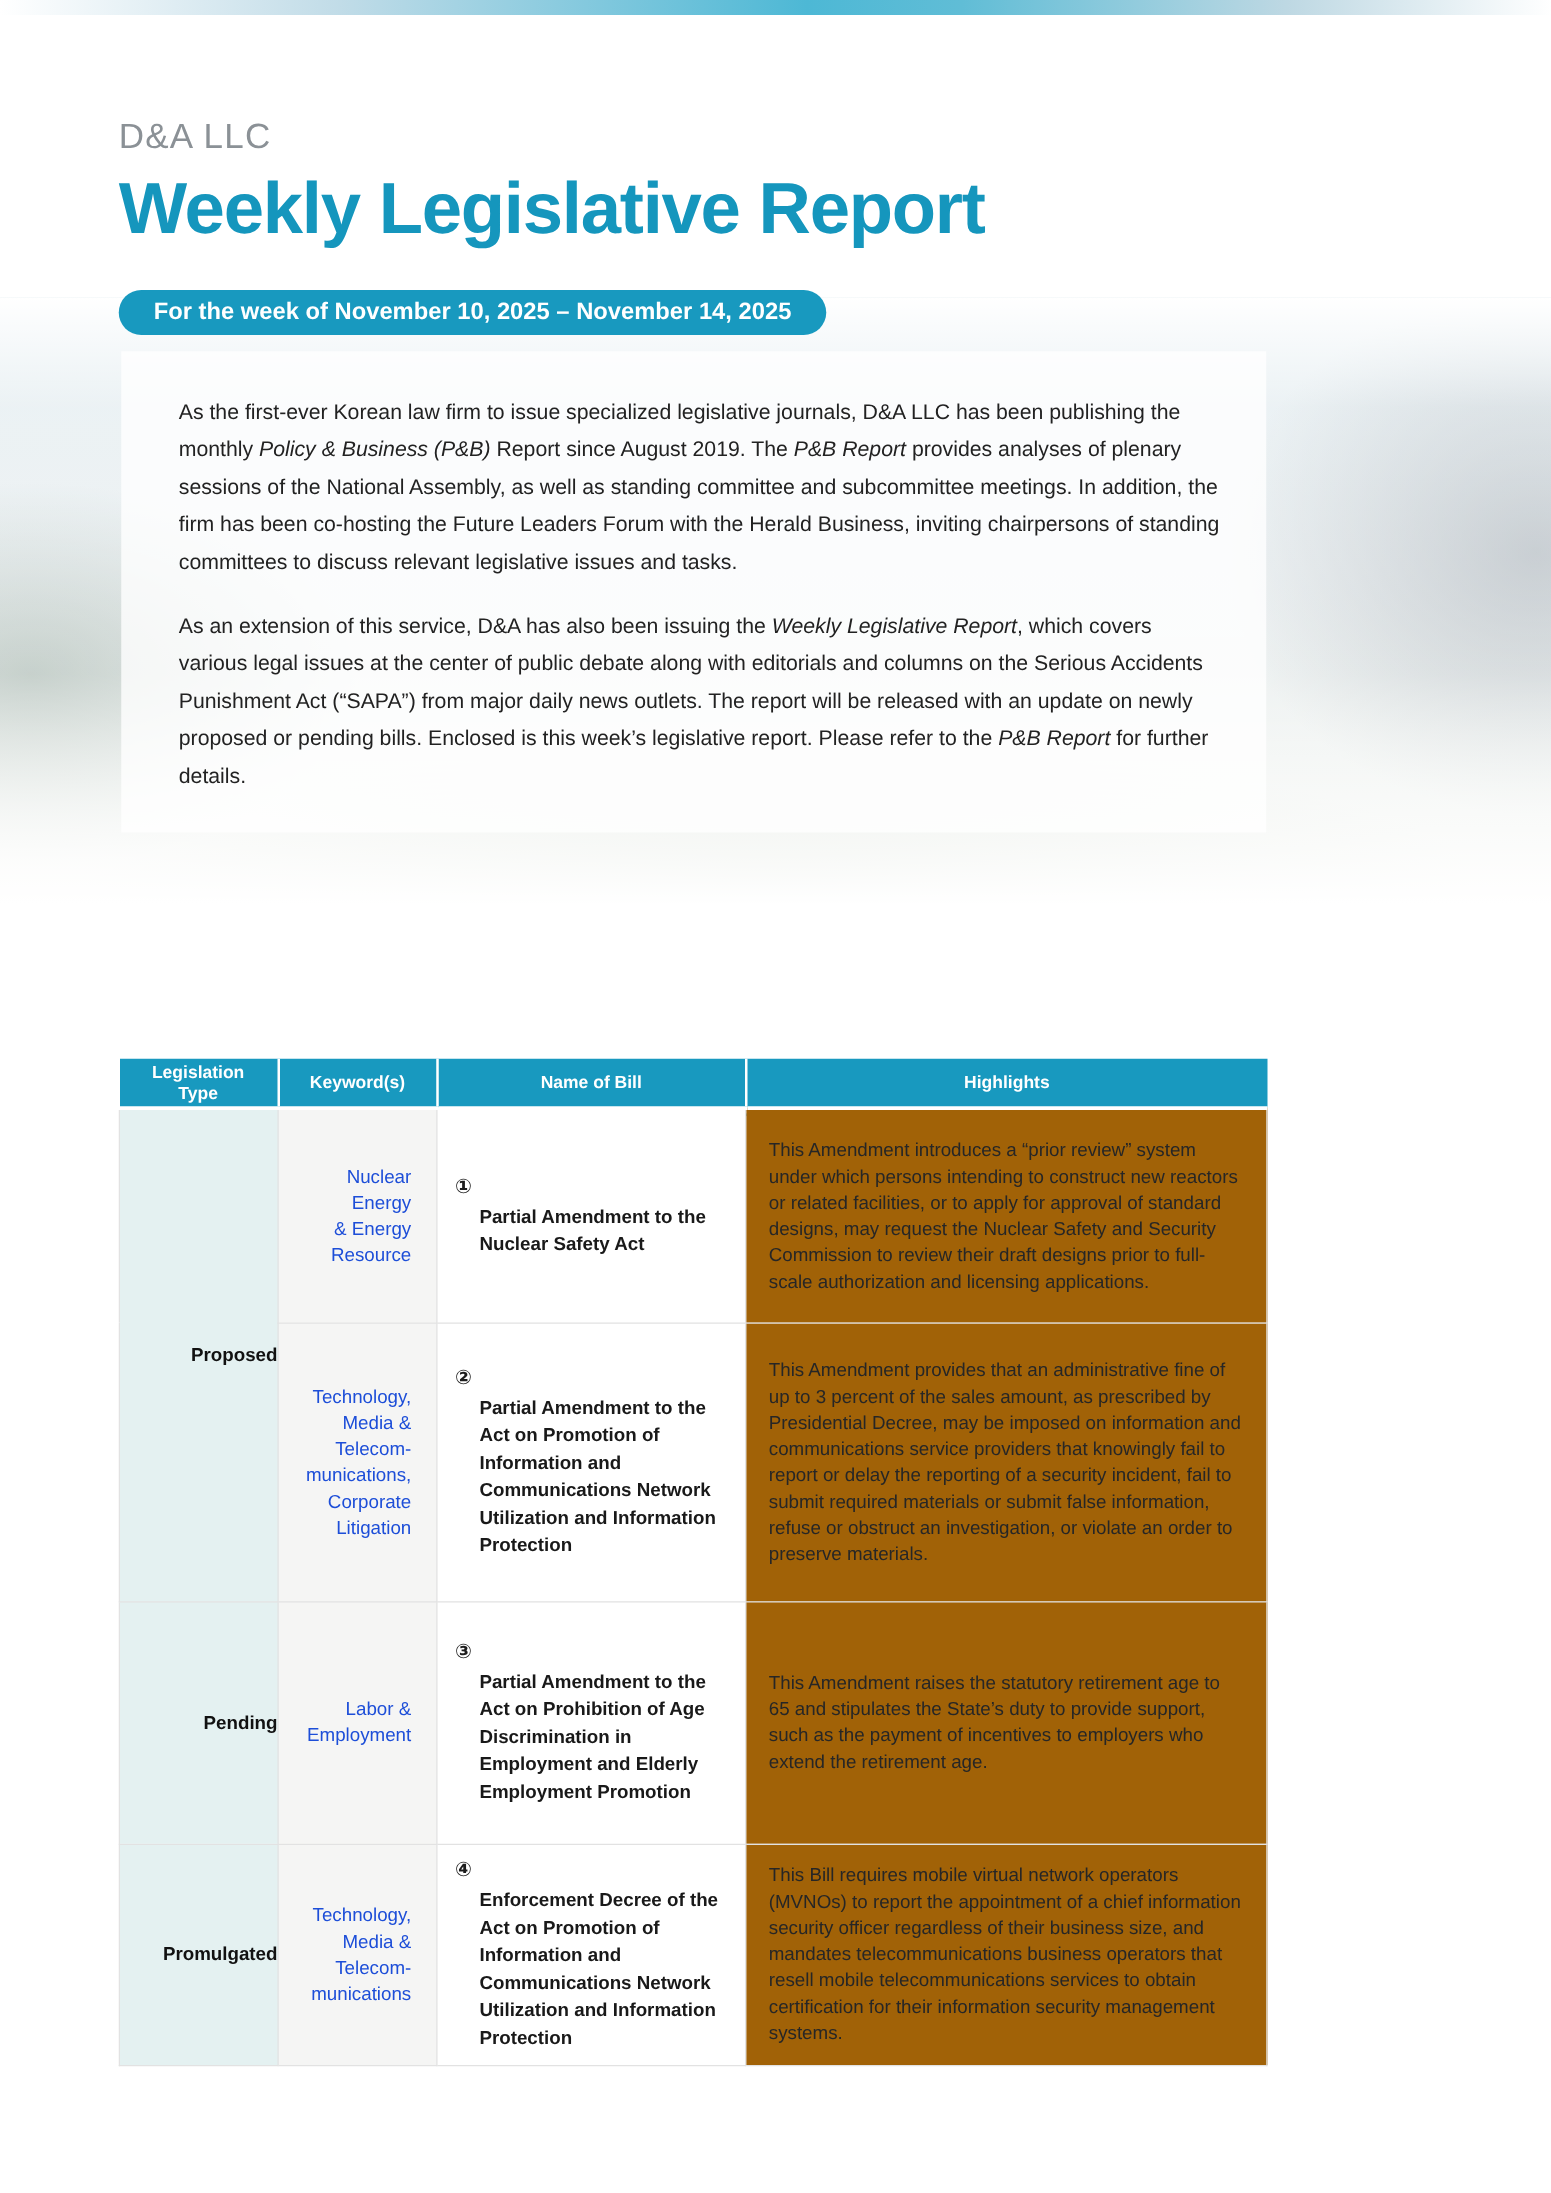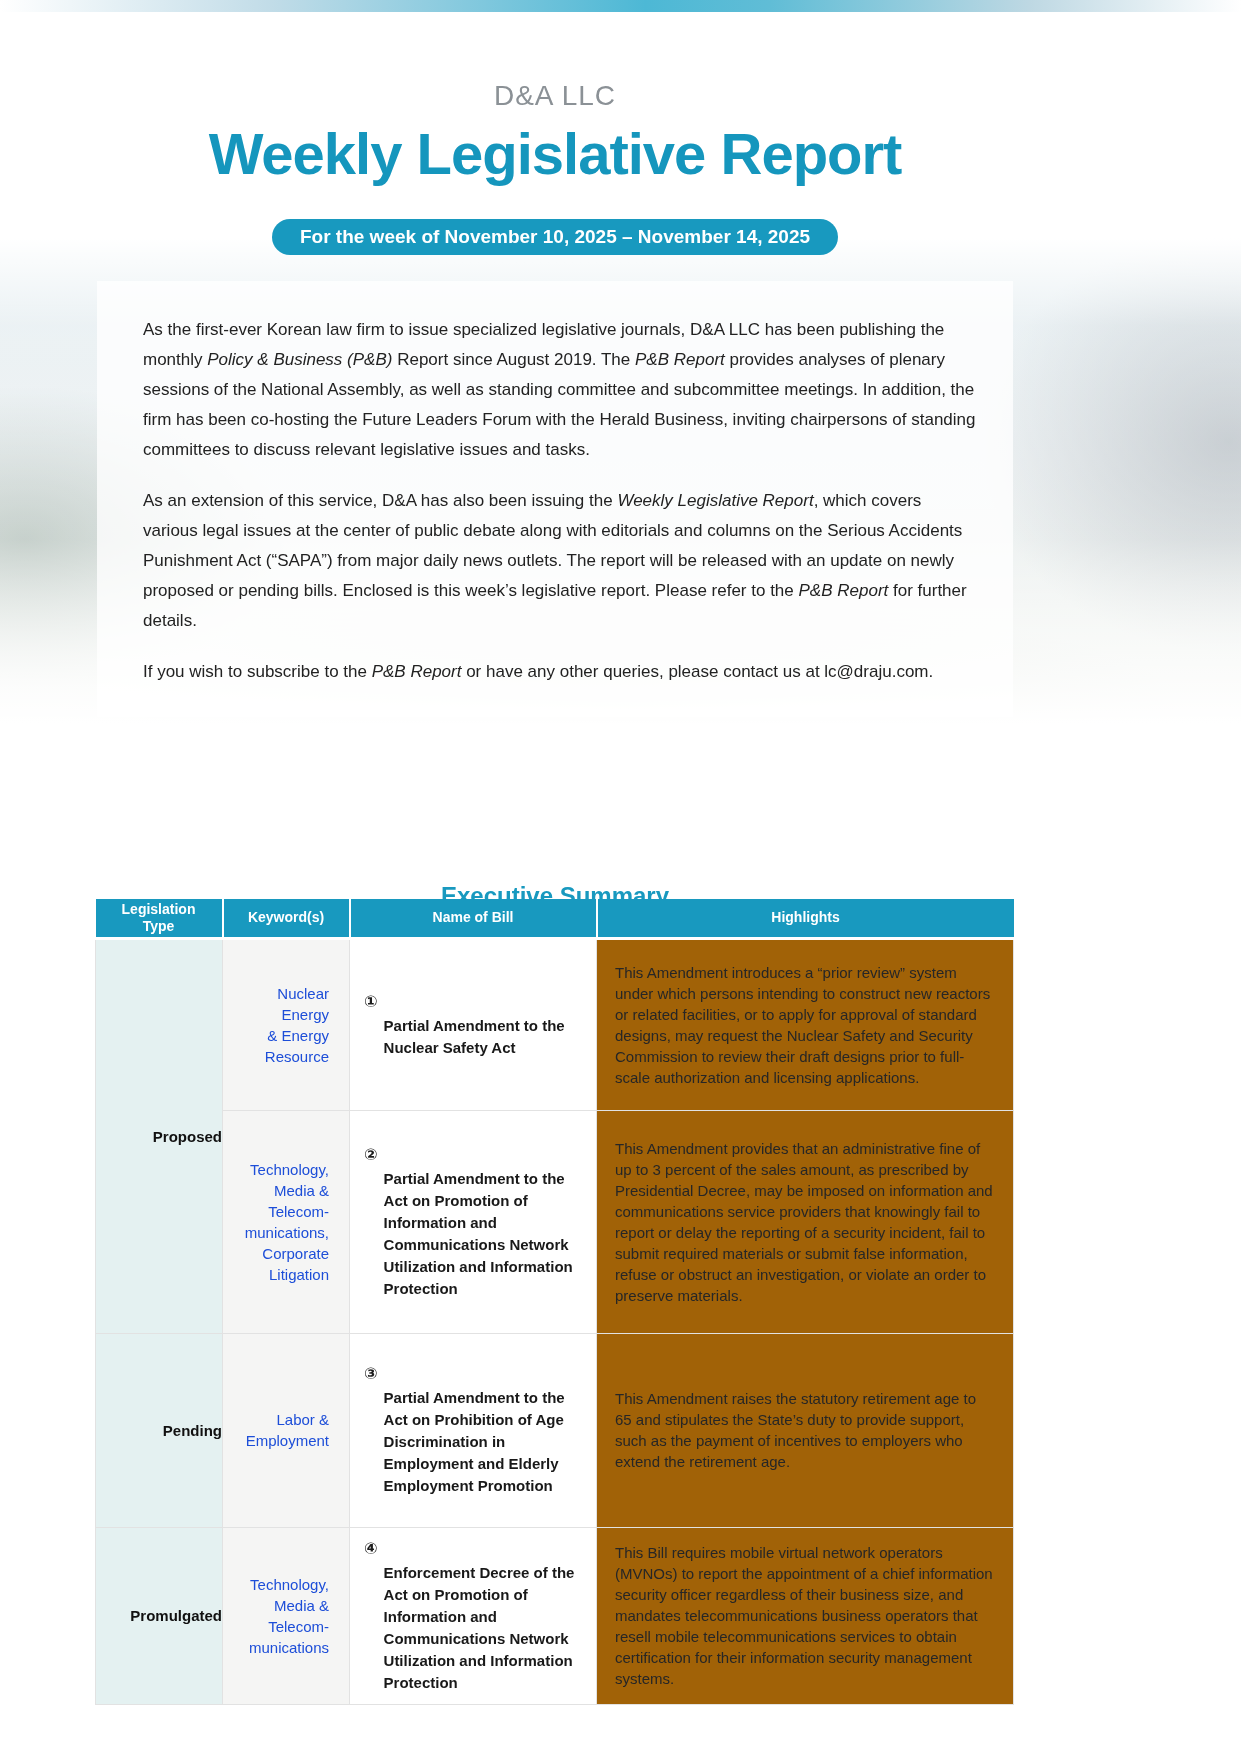--- a/index.html
+++ b/index.html
@@ -30,21 +30,21 @@
     background:
       linear-gradient(to bottom, rgba(255,255,255,1) 0%, rgba(255,255,255,0.35) 18%, rgba(255,255,255,0.25) 62%, rgba(255,255,255,1) 100%),
       radial-gradient(ellipse 30% 45% at 2% 62%, rgba(116,139,126,0.45), rgba(116,139,126,0) 70%),
       radial-gradient(ellipse 28% 60% at 99% 42%, rgba(128,138,148,0.5), rgba(128,138,148,0) 72%),
       radial-gradient(ellipse 60% 30% at 50% 96%, rgba(150,168,140,0.35), rgba(150,168,140,0) 75%),
       linear-gradient(to bottom, #dde9ee 0%, #e7edef 45%, #edf0ea 100%);
   }
   .content { position: absolute; left: 95px; width: 920px; }
 
   
-  .header { top: 80px; text-align: center; }
+  .header { top: 93px; text-align: left; }
   .firm-name {
     font-size: 28px; color: #8b9196; letter-spacing: 1px; font-weight: 400;
   }
   .report-title {
     margin-top: 8px;
     font-size: 58px; font-weight: 700; color: #1596bd; letter-spacing: -1px;
   }
   .date-pill {
     display: inline-block; margin-top: 32px;
     background: #1899bf; color: #ffffff;
@@ -63,21 +63,21 @@
     margin-bottom: 21px;
   }
   .intro-card p:last-child { margin-bottom: 0; }
   .intro-card em { font-style: italic; }
 
   
   .exec-title {
     top: 882px; text-align: center;
     font-size: 24px; font-weight: 700; color: #1899bf;
   }
-  .summary-table-wrap { top: 899px; }
+  .summary-table-wrap { top: 847px; }
   table.summary {
     width: 918px; border-collapse: collapse; table-layout: fixed;
   }
   col.c-type { width: 127px; }
   col.c-kw   { width: 127px; }
   col.c-bill { width: 247px; }
   col.c-hl   { width: 417px; }
   table.summary th {
     background: #1899bf; color: #ffffff;
     font-size: 14px; font-weight: 700;
@@ -123,21 +123,20 @@
 
   <div class="content header">
     <div class="firm-name">D&amp;A LLC</div>
     <div class="report-title">Weekly Legislative Report</div>
     <div class="date-pill">For the week of November 10, 2025 – November 14, 2025</div>
   </div>
 
   <div class="intro-card">
     <p><span>As the first-ever Korean law firm to issue specialized legislative journals, D&amp;A LLC has been publishing the monthly </span><em>Policy &amp; Business (P&amp;B)</em><span> Report since August 2019. The </span><em>P&amp;B Report</em><span> provides analyses of plenary sessions of the National Assembly, as well as standing committee and subcommittee meetings. In addition, the firm has been co-hosting the Future Leaders Forum with the Herald Business, inviting chairpersons of standing committees to discuss relevant legislative issues and tasks.</span></p>
     <p><span>As an extension of this service, D&amp;A has also been issuing the </span><em>Weekly Legislative Report</em><span>, which covers various legal issues at the center of public debate along with editorials and columns on the Serious Accidents Punishment Act (“SAPA”) from major daily news outlets. The report will be released with an update on newly proposed or pending bills. Enclosed is this week’s legislative report. Please refer to the </span><em>P&amp;B Report</em><span> for further details.</span></p>
-    <p><span>If you wish to subscribe to the </span><em>P&amp;B Report</em><span> or have any other queries, please contact us at lc@draju.com.</span></p>
   </div>
 
   <div class="content exec-title">Executive Summary</div>
 
   <div class="content summary-table-wrap">
     <table class="summary">
       <colgroup>
         <col class="c-type">
           <col class="c-kw">
           <col class="c-bill">

